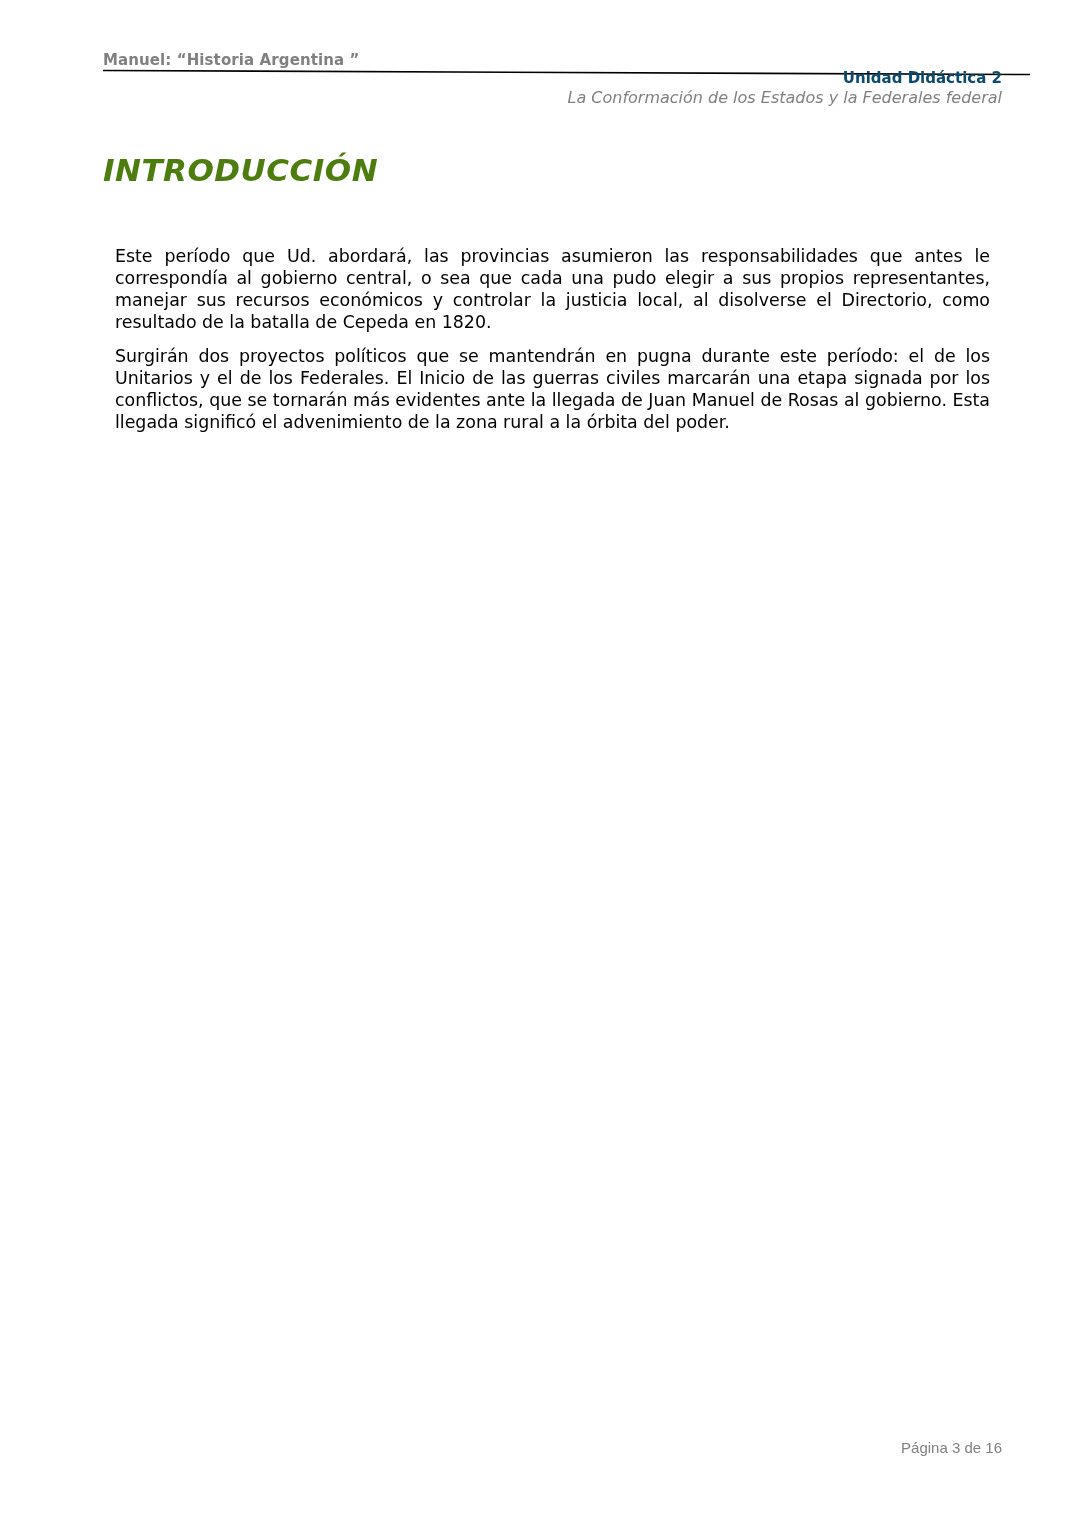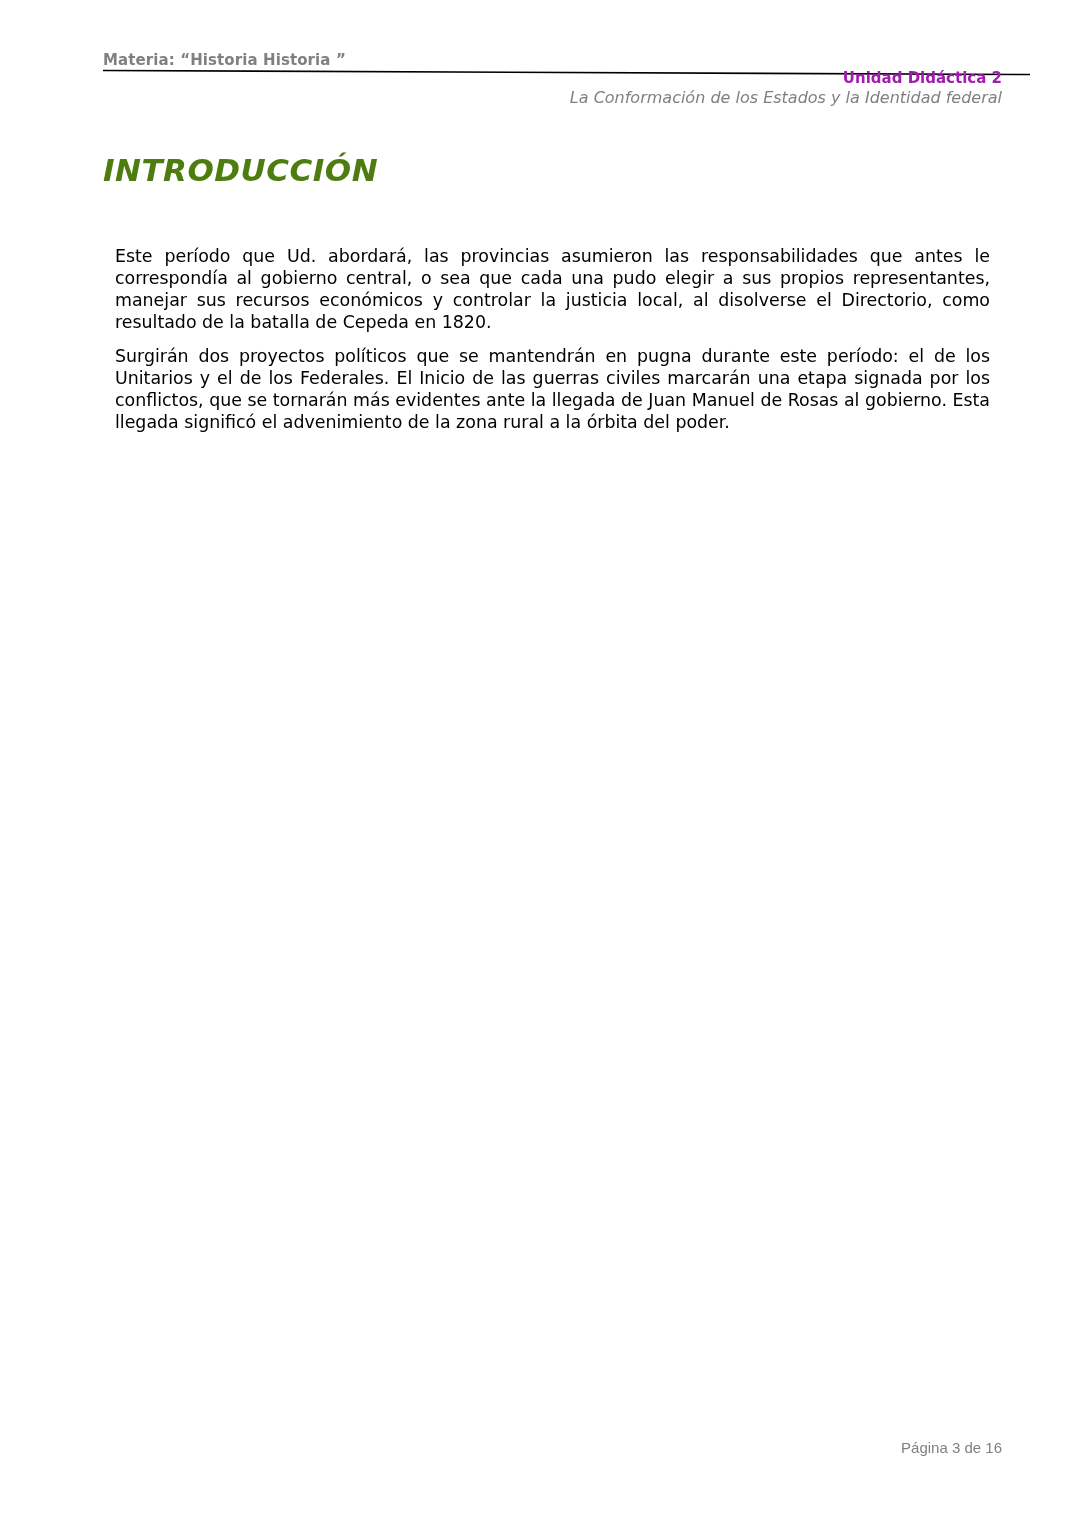--- a/index.html
+++ b/index.html
@@ -7,21 +7,21 @@
     .header-subject {
       position: absolute; left: 103px; top: 51px;
       font-size: 15px; font-weight: bold; color: #808080;
       font-family: "DejaVu Sans", sans-serif; letter-spacing: 0.1px;
     }
     .header-rule {
       position: absolute; left: 103px; top: 69px; width: 927px; height: 8px;
     }
     .header-unit {
       position: absolute; right: 78px; top: 69px;
-      font-size: 15px; font-weight: bold; color: #a21caf;
+      font-size: 15px; font-weight: bold; color: #0c4a6e;
       font-family: "DejaVu Sans", sans-serif;
     }
     .header-subtitle {
       position: absolute; right: 78px; top: 88px;
       font-size: 16px; font-style: italic; color: #808080;
       font-family: "DejaVu Sans", sans-serif;
     }
     .section-title {
       position: absolute; left: 103px; top: 152px;
       font-size: 31px; font-weight: bold; font-style: italic; color: #4d7c0f;
@@ -36,26 +36,26 @@
     .footer-page {
       position: absolute; right: 78px; top: 1439px;
       font-size: 15px; color: #808080;
       font-family: "Liberation Sans", sans-serif;
     }
   </style>
 </head>
 <body>
 
 <div>
-  <div class="header-subject">Materia: “Historia Historia ”</div>
+  <div class="header-subject">Manuel: “Historia Argentina ”</div>
   <svg class="header-rule" viewBox="0 0 927 8" preserveAspectRatio="none">
     <line x1="0" y1="1.5" x2="927" y2="5.5" stroke="#000" stroke-width="1.6"></line>
   </svg>
   <div class="header-unit">Unidad Didáctica 2</div>
-  <div class="header-subtitle">La Conformación de los Estados y la Identidad federal</div>
+  <div class="header-subtitle">La Conformación de los Estados y la Federales federal</div>
 </div>
 
 <h1 class="section-title">INTRODUCCIÓN</h1>
 
 <div class="body-text">
   <p>Este período que Ud. abordará, las provincias asumieron las responsabilidades que antes le correspondía al gobierno central, o sea que cada una pudo elegir a sus propios representantes, manejar sus recursos económicos y controlar la justicia local, al disolverse el Directorio, como resultado de la batalla de Cepeda en 1820.</p>
   <p>Surgirán dos proyectos políticos que se mantendrán en pugna durante este período: el de los Unitarios y el de los Federales. El Inicio de las guerras civiles marcarán una etapa signada por los conflictos, que se tornarán más evidentes ante la llegada de Juan Manuel de Rosas al gobierno. Esta llegada significó el advenimiento de la zona rural a la órbita del poder.</p>
 </div>
 
 <div class="footer-page">Página 3 de 16</div>

